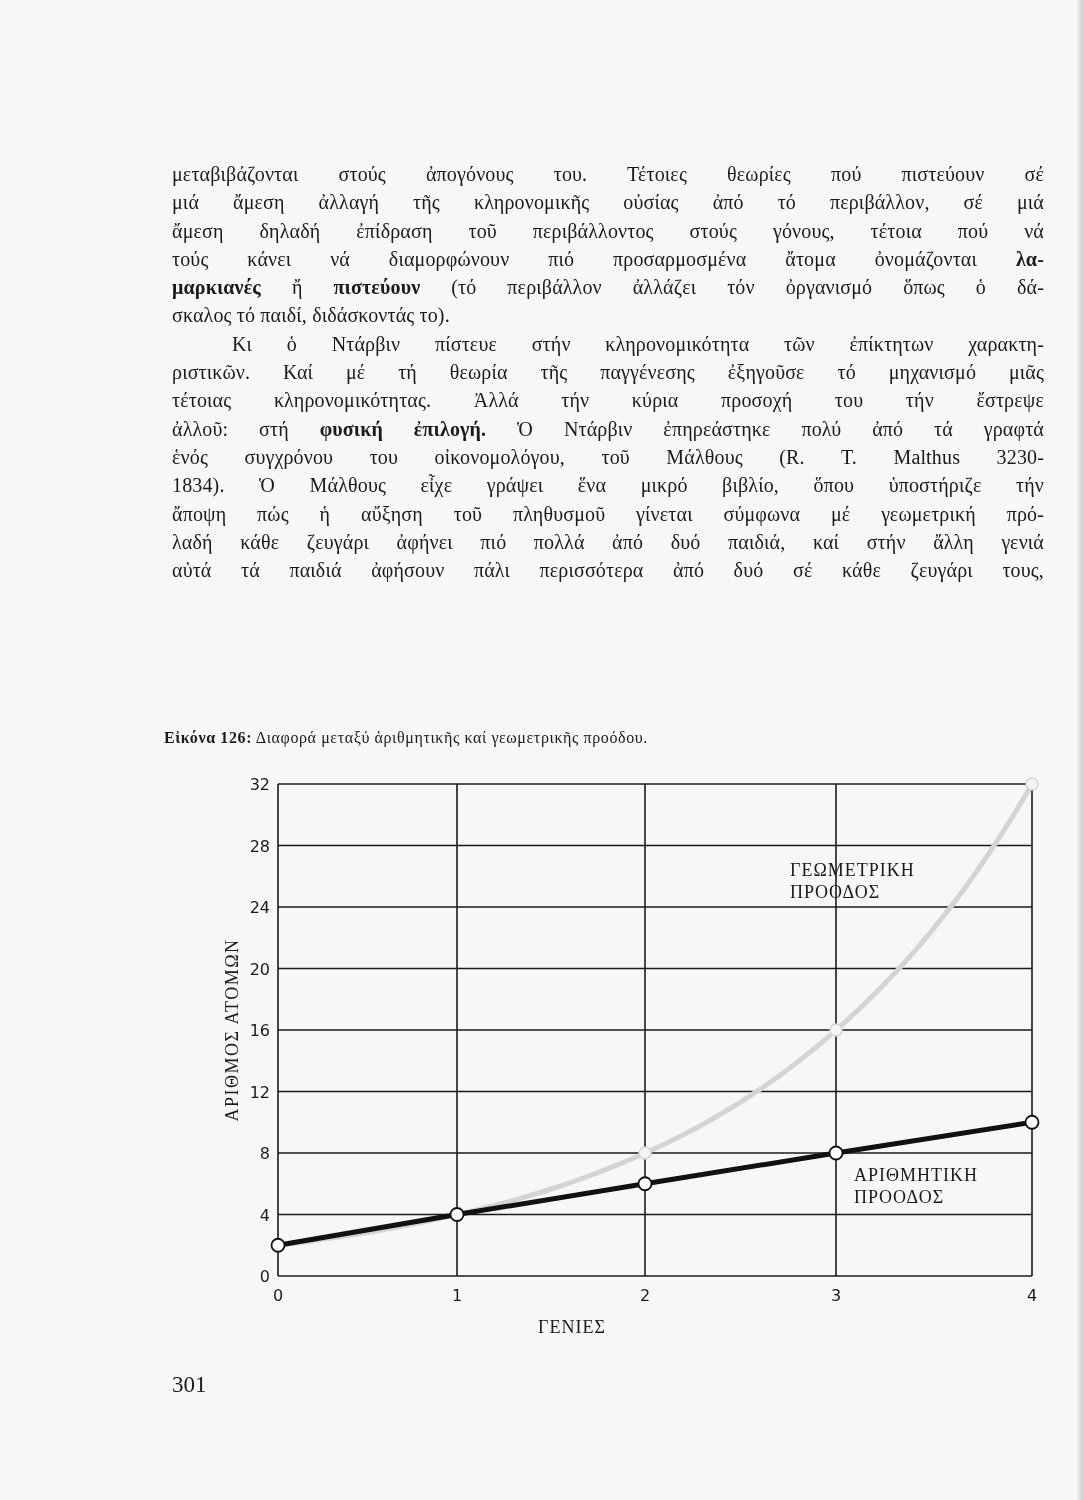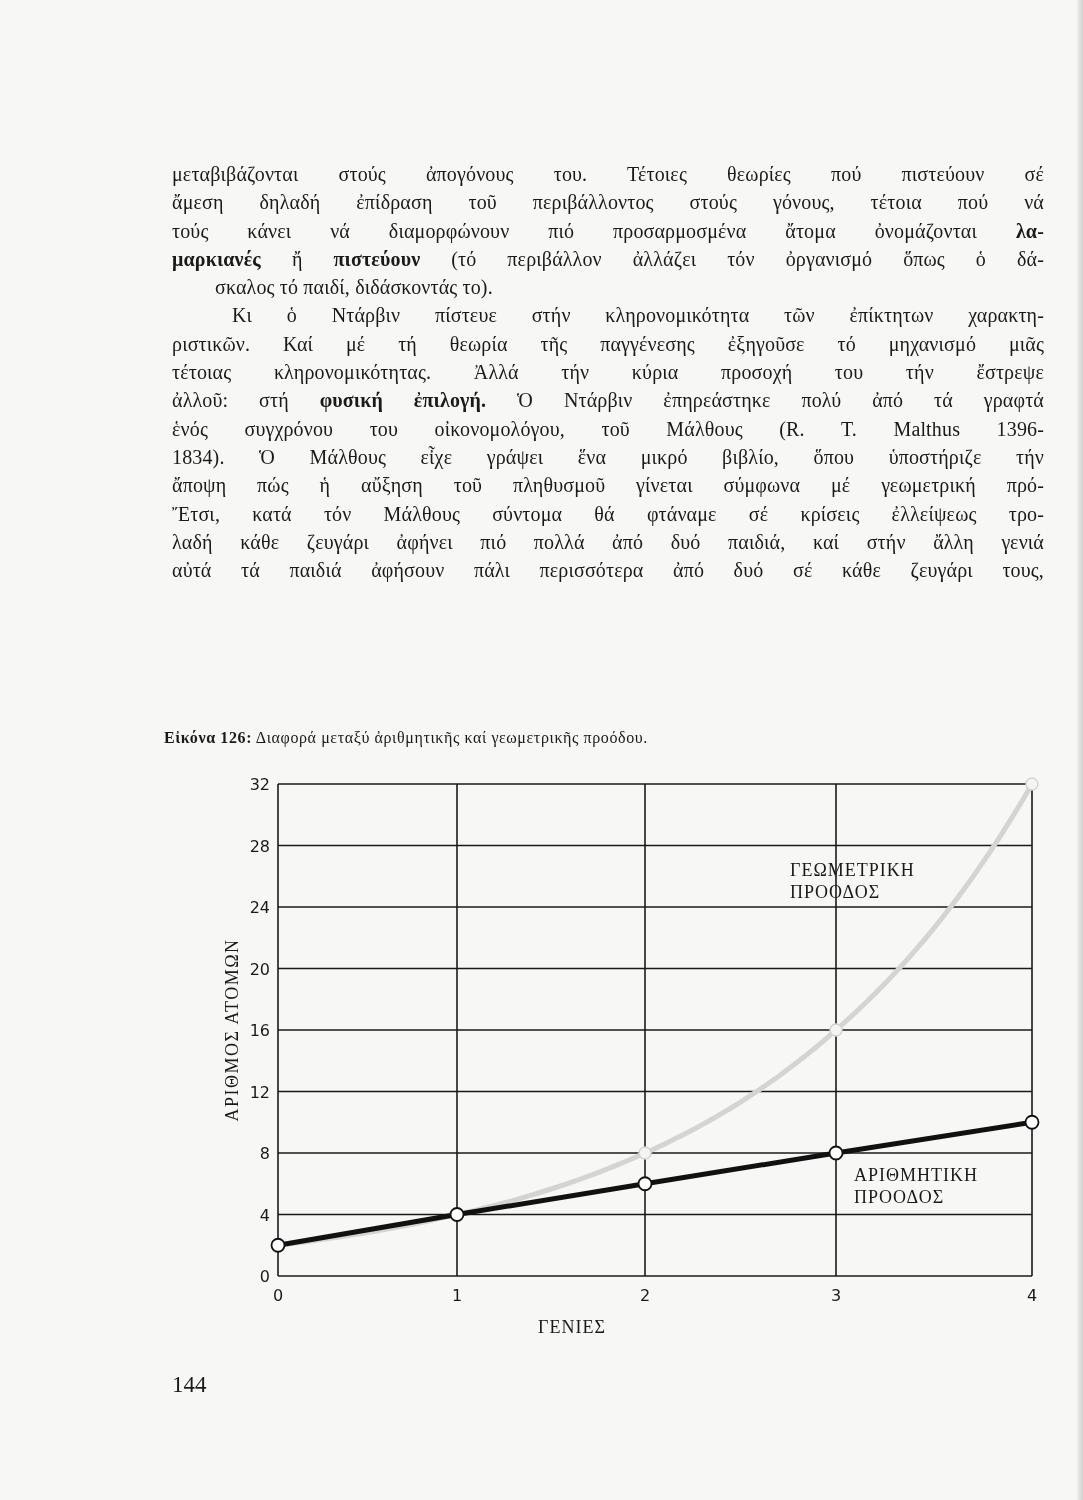--- a/index.html
+++ b/index.html
@@ -5,52 +5,52 @@
   html, body { margin: 0; padding: 0; }
   body {
     width: 1083px; height: 1500px; background: #f7f7f5; position: relative; overflow: hidden;
     font-family: "Liberation Serif", "DejaVu Serif", serif; color: #1a1a1a;
   }
   .text-block { position: absolute; left: 172px; width: 872px; top: 160px; }
   .line {
     font-size: 20px; line-height: 28.3px; white-space: nowrap;
     text-align: justify; text-align-last: justify; letter-spacing: 0.15px;
   }
-  .line.last { text-align-last: left; margin-left: 43px; }
+  .line.last { text-align-last: left; }
   .line.indent { text-indent: 60px; font-family: Liberation Serif, serif; }
   .caption {
     position: absolute; left: 164px; top: 729px; font-size: 16px; letter-spacing: 0.6px; white-space: nowrap;
   }
   .caption b { font-weight: bold; }
   .chart { position: absolute; left: 0; top: 0; width: 1083px; height: 1500px; }
   .page-number { position: absolute; left: 172px; top: 1372px; font-size: 23px; }
   .edge-shadow {
     position: absolute; right: 0; top: 0; width: 6px; height: 1500px;
     background: linear-gradient(to right, #f0f0ee, #cfcfcc);
   }
   svg text { font-family: "DejaVu Sans", sans-serif; }
   .label-serif { font-family: "Liberation Serif", serif; }
 </style>
 </head>
 <body>
 
 <div class="text-block" id="textBlock">
     <div class="line">μεταβιβάζονται στούς ἀπογόνους του. Τέτοιες θεωρίες πού πιστεύουν σέ</div>
+    <div class="line">μιά ἄμεση ἀλλαγή τῆς κληρονομικῆς οὐσίας ἀπό τό περιβάλλον, σέ μιά</div>
     <div class="line">ἄμεση δηλαδή ἐπίδραση τοῦ περιβάλλοντος στούς γόνους, τέτοια πού νά</div>
     <div class="line">τούς κάνει νά διαμορφώνουν πιό προσαρμοσμένα ἄτομα ὀνομάζονται <b>λα-</b></div>
     <div class="line"><b>μαρκιανές</b> ἤ <b>πιστεύουν</b> (τό περιβάλλον ἀλλάζει τόν ὀργανισμό ὅπως ὁ δά-</div>
     <div class="line last">σκαλος τό παιδί, διδάσκοντάς το).</div>
     <div class="line indent">Κι ὁ Ντάρβιν πίστευε στήν κληρονομικότητα τῶν ἐπίκτητων χαρακτη-</div>
     <div class="line">ριστικῶν. Καί μέ τή θεωρία τῆς παγγένεσης ἐξηγοῦσε τό μηχανισμό μιᾶς</div>
     <div class="line">τέτοιας κληρονομικότητας. Ἀλλά τήν κύρια προσοχή του τήν ἔστρεψε</div>
     <div class="line">ἀλλοῦ: στή <b>φυσική ἐπιλογή.</b> Ὁ Ντάρβιν ἐπηρεάστηκε πολύ ἀπό τά γραφτά</div>
-    <div class="line">ἑνός συγχρόνου του οἰκονομολόγου, τοῦ Μάλθους (R. T. Malthus 1396-</div>
+    <div class="line">ἑνός συγχρόνου του οἰκονομολόγου, τοῦ Μάλθους (R. T. Malthus 3230-</div>
     <div class="line">1834). Ὁ Μάλθους εἶχε γράψει ἕνα μικρό βιβλίο, ὅπου ὑποστήριζε τήν</div>
     <div class="line">ἄποψη πώς ἡ αὔξηση τοῦ πληθυσμοῦ γίνεται σύμφωνα μέ γεωμετρική πρό-</div>
-    <div class="line">Ἔτσι, κατά τόν Μάλθους σύντομα θά φτάναμε σέ κρίσεις ἐλλείψεως τρο-</div>
     <div class="line">λαδή κάθε ζευγάρι ἀφήνει πιό πολλά ἀπό δυό παιδιά, καί στήν ἄλλη γενιά</div>
     <div class="line">αὐτά τά παιδιά ἀφήσουν πάλι περισσότερα ἀπό δυό σέ κάθε ζευγάρι τους,</div>
   </div>
 
 <div class="caption">
   <b>Εἰκόνα 126:</b>
   <span>Διαφορά μεταξύ ἀριθμητικῆς καί γεωμετρικῆς προόδου.</span>
 </div>
 
 <svg class="chart" id="chart" width="1083" height="1500" viewBox="0 0 1083 1500" xmlns="http://www.w3.org/2000/svg">
@@ -103,14 +103,14 @@
   <g id="labels">
       <text x="790" y="876" font-size="18" letter-spacing="1" fill="#1a1a1a" class="label-serif">ΓΕΩΜΕΤΡΙΚΗ</text>
       <text x="790" y="898" font-size="18" letter-spacing="1" fill="#1a1a1a" class="label-serif">ΠΡΟΟΔΟΣ</text>
       <text x="854" y="1181" font-size="18" letter-spacing="1" fill="#1a1a1a" class="label-serif">ΑΡΙΘΜΗΤΙΚΗ</text>
       <text x="854" y="1203" font-size="18" letter-spacing="1" fill="#1a1a1a" class="label-serif">ΠΡΟΟΔΟΣ</text>
     </g>
   <text id="ylabel" class="label-serif" transform="translate(238,1030) rotate(-90)" text-anchor="middle" font-size="18" letter-spacing="1.5" fill="#1a1a1a">ΑΡΙΘΜΟΣ ΑΤΟΜΩΝ</text>
   <text id="xlabel" class="label-serif" x="572" y="1333" text-anchor="middle" font-size="18" letter-spacing="1" fill="#1a1a1a">ΓΕΝΙΕΣ</text>
 </svg>
 
-<div class="page-number">144</div>
+<div class="page-number">301</div>
 <div class="edge-shadow"></div>
 
 </body></html>

